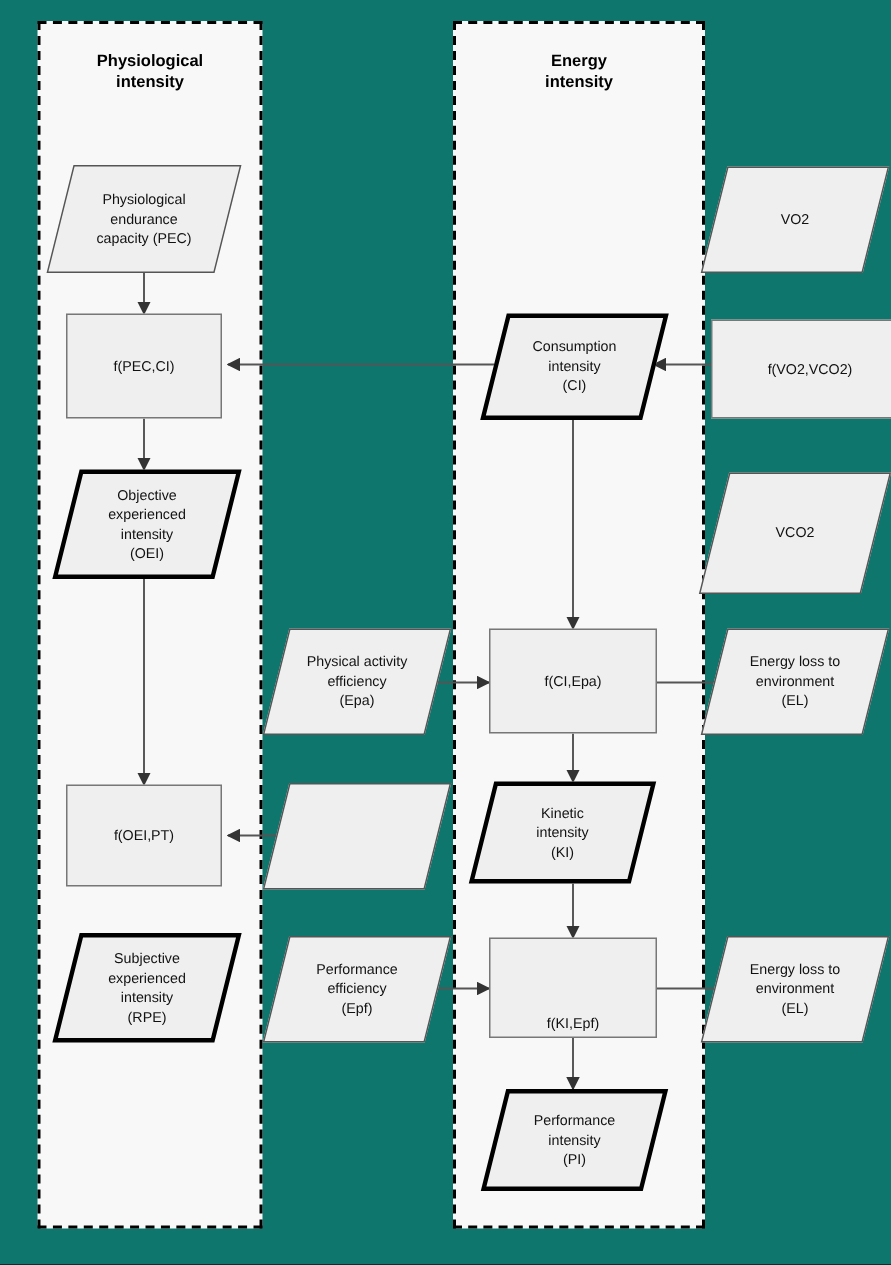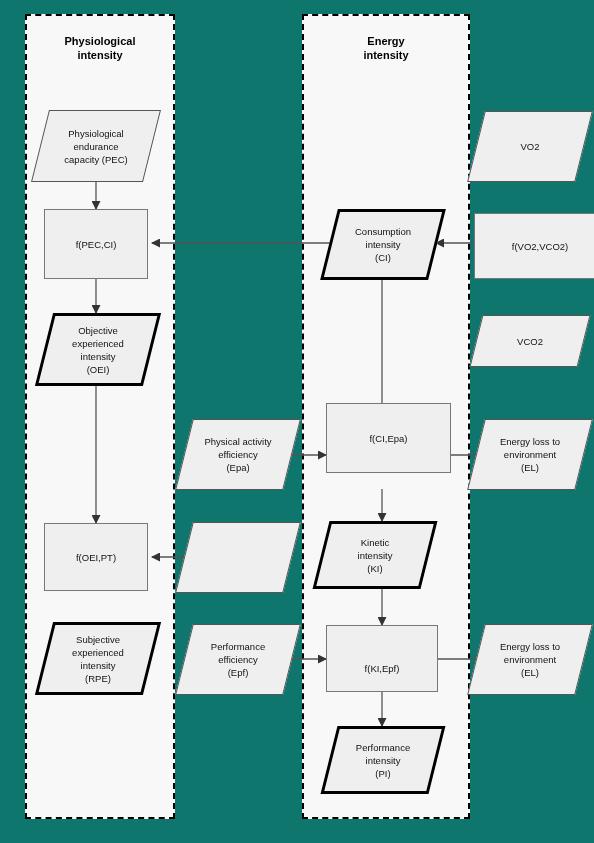--- a/index.html
+++ b/index.html
@@ -16,21 +16,21 @@
 
   .panel-title{position:absolute;left:0;right:0;text-align:center;
                font-size:11px;font-weight:bold;color:#000;line-height:14px;}
   #title-physio{top:18px;}
   #title-energy{top:18px;}
 
   
   .node{position:absolute;box-sizing:border-box;background:#efefef;
         display:flex;align-items:center;justify-content:center;
         text-align:center;font-size:9.5px;color:#111;line-height:13px;
-        padding:16px 4px;}
+        padding:2px 4px;}
 
   .rect{border:1px solid #777;}
 
   
   .para{background:transparent;border:none;padding:0;}
   .para .skin{position:absolute;left:0;top:0;right:0;bottom:0;
               background:#efefef;border:1px solid #555;
               transform:skewX(-14deg);}
   .para.thick .skin{border:3px solid #000;}
   .para .txt{position:relative;z-index:2;width:100%;text-align:center;}
@@ -161,21 +161,21 @@
 
   <div class="node para thick" style="left:329px;top:209px;width:108px;height:71px;">
     <div class="skin"></div>
     <div class="txt">
       <div>Consumption</div>
       <div>intensity</div>
       <div>(CI)</div>
     </div>
   </div>
 
-  <div class="node rect" style="left:326px;top:403px;width:125px;height:70px;">
+  <div class="node rect" style="left:326px;top:419px;width:112px;height:70px;">
     <div class="txt">
       <div>f(CI,Epa)</div>
     </div>
   </div>
 
   <div class="node para thick" style="left:321px;top:521px;width:108px;height:68px;">
     <div class="skin"></div>
     <div class="txt">
       <div>Kinetic</div>
       <div>intensity</div>
@@ -204,21 +204,21 @@
       <div>VO2</div>
     </div>
   </div>
 
   <div class="node rect" style="left:474px;top:213px;width:132px;height:66px;">
     <div class="txt">
       <div>f(VO2,VCO2)</div>
     </div>
   </div>
 
-  <div class="node para" style="left:476px;top:315px;width:108px;height:52px;justify-content:flex-end;">
+  <div class="node para" style="left:476px;top:315px;width:108px;height:81px;justify-content:flex-end;">
     <div class="skin"></div>
     <div class="txt">
       <div>VCO2</div>
     </div>
   </div>
 
   <div class="node para" style="left:476px;top:419px;width:108px;height:71px;">
     <div class="skin"></div>
     <div class="txt">
       <div>Energy loss  to</div>

